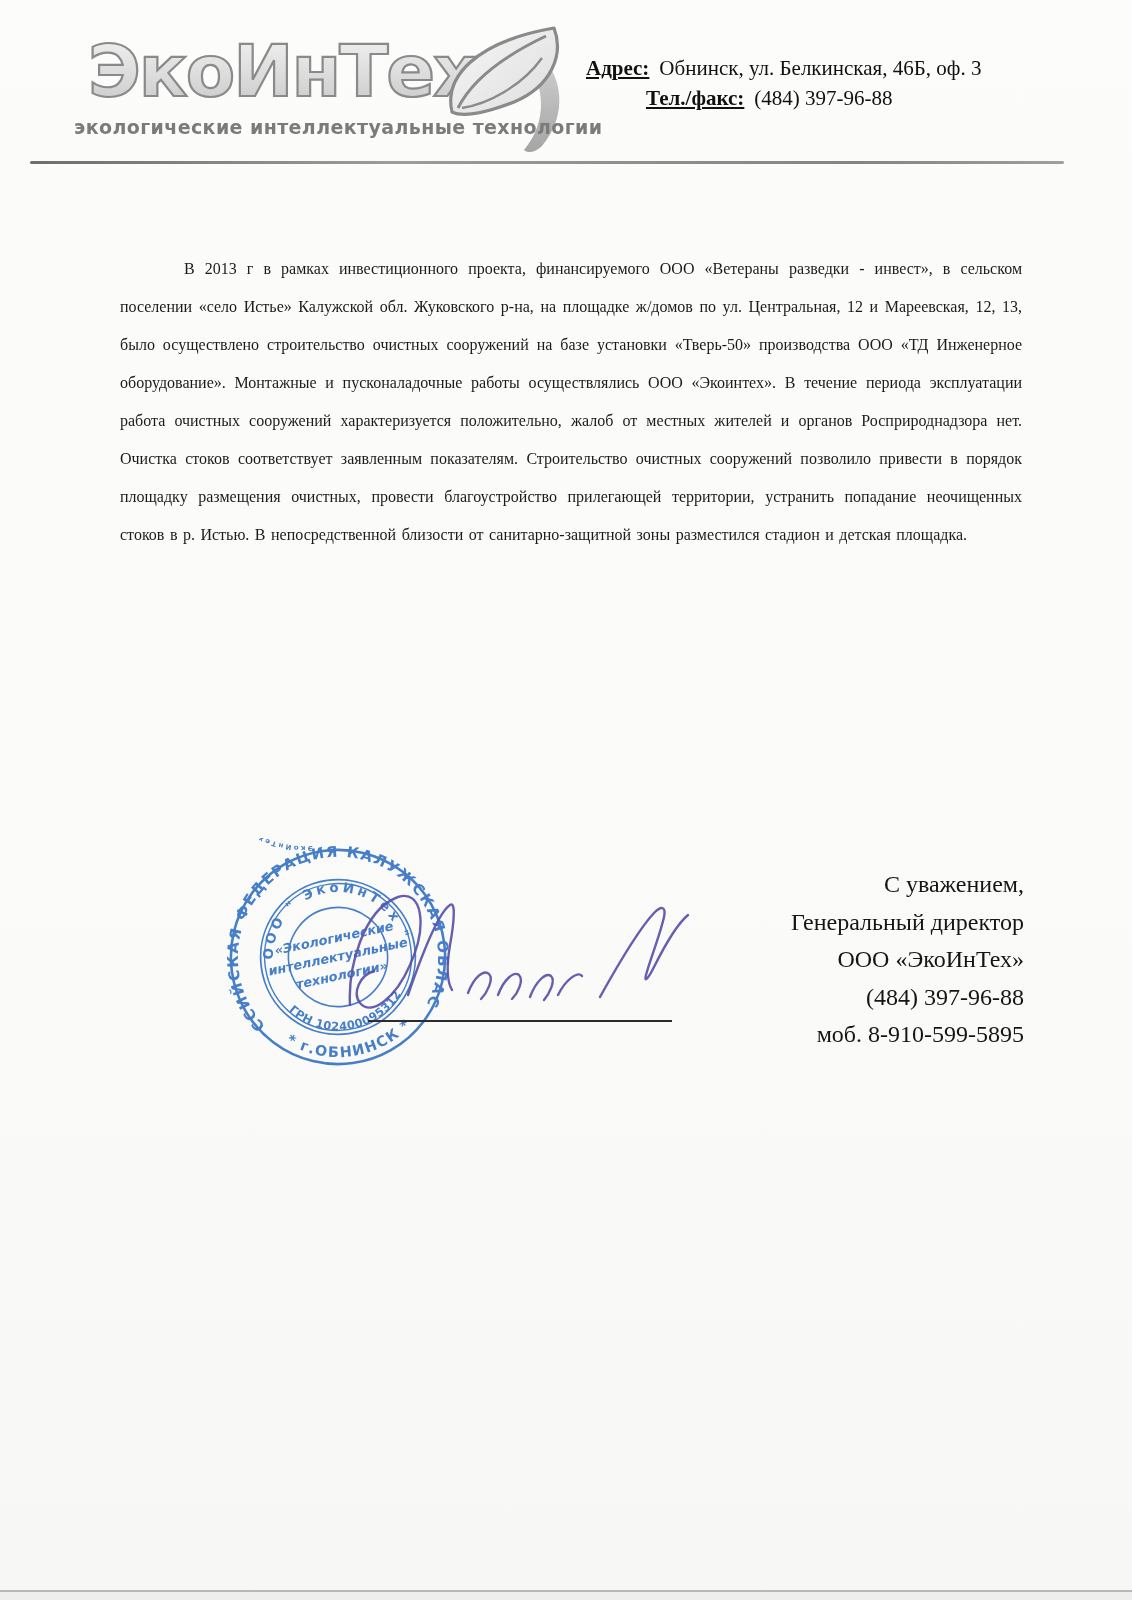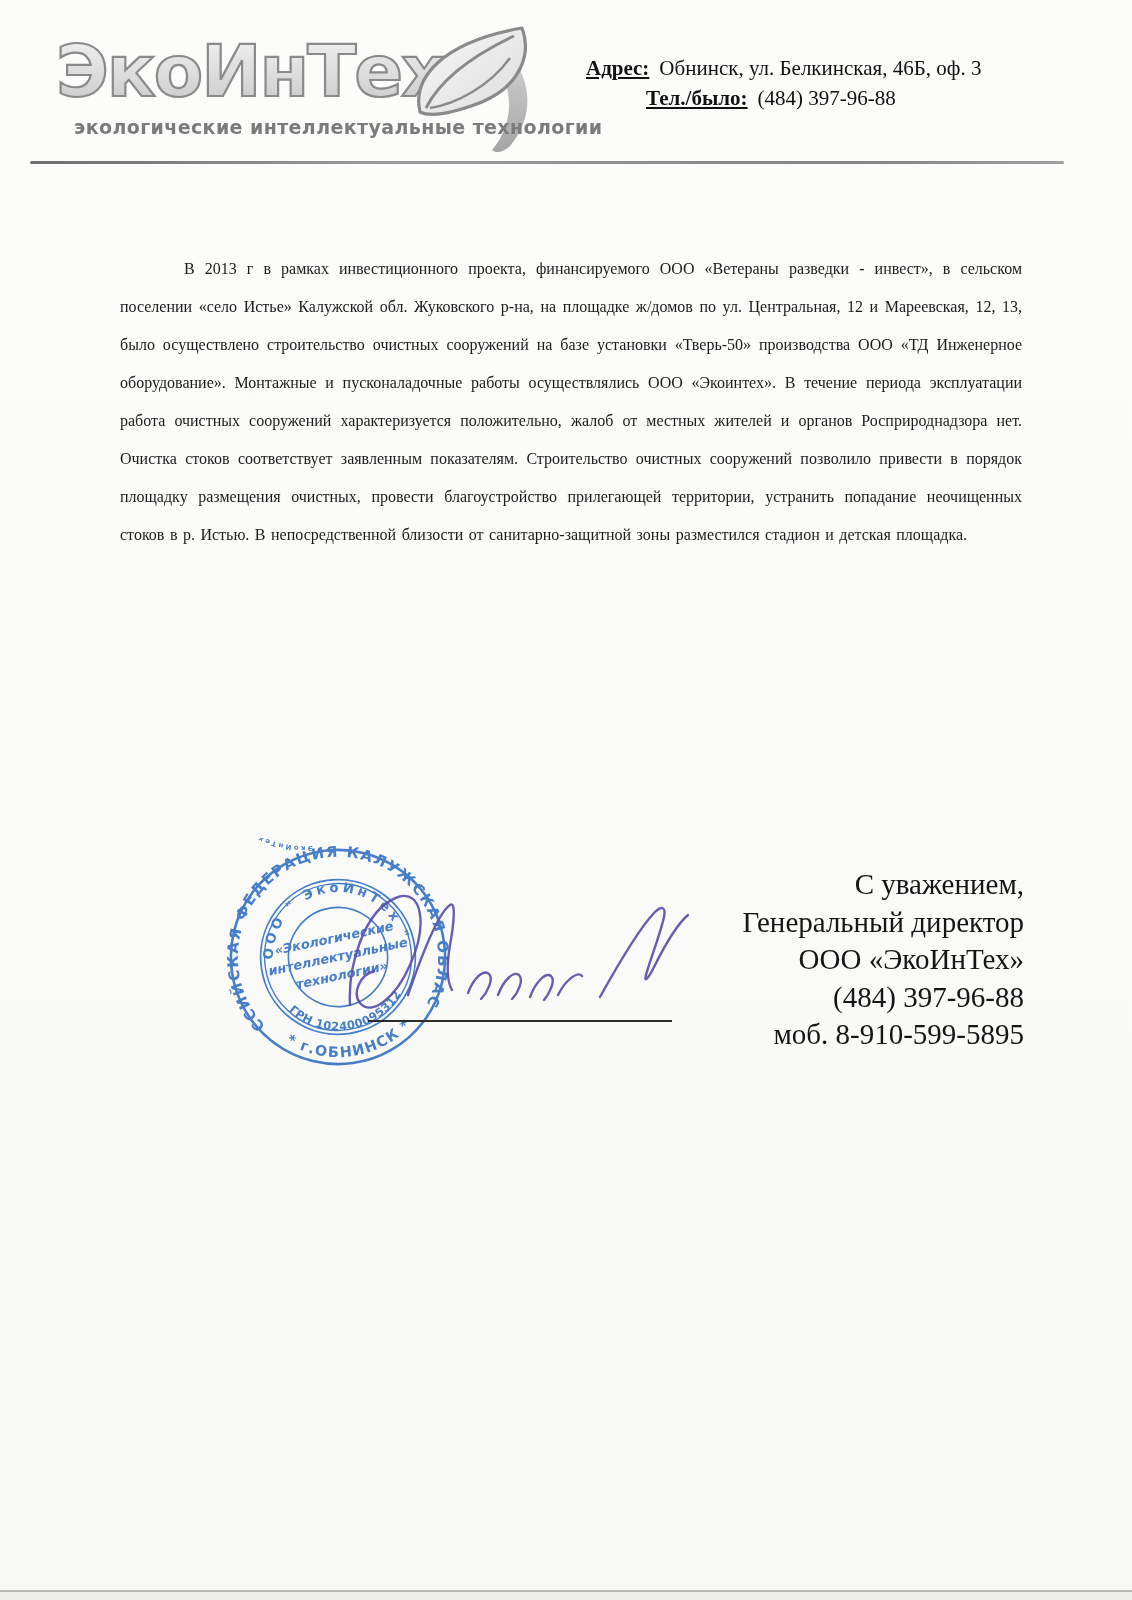--- a/index.html
+++ b/index.html
@@ -3,21 +3,21 @@
 <meta charset="utf-8">
 <style>
   html,body { margin:0; padding:0; background:#e9e9e9; }
   .page {
     position:relative; width:1132px; height:1600px; margin:0 auto;
     background:linear-gradient(180deg,#fcfcfb 0%, #fafaf8 60%, #f7f7f5 100%);
     font-family:"Liberation Serif", serif; color:#1c1c1c; overflow:hidden;
   }
 
   
-  .logo-wrap { position:absolute; left:52px; top:20px; width:510px; height:140px; }
+  .logo-wrap { position:absolute; left:84px; top:20px; width:510px; height:140px; }
   .tagline {
     position:absolute; left:74px; top:116px; width:470px;
     font-family:"DejaVu Sans", sans-serif; font-weight:bold;
     font-size:19px; color:#7b7b7b; letter-spacing:0.4px; white-space:nowrap;
   }
   .contact {
     position:absolute; left:586px; top:54px; width:444px;
     font-size:21px; line-height:29.5px; color:#111; white-space:nowrap;
   }
   .contact .row2 { padding-left:60px; }
@@ -32,21 +32,21 @@
   
   .letter-body {
     position:absolute; left:120px; top:250px; width:902px;
     font-size:16px; line-height:38px; text-align:justify;
     text-indent:64px; color:#1b1b1b; word-spacing:1.5px;
   }
 
   
   .closing {
     position:absolute; right:108px; top:866px; text-align:right;
-    font-size:29px; line-height:37.5px; color:#151515; white-space:nowrap;
+    font-size:24px; line-height:37.5px; color:#151515; white-space:nowrap;
   }
   .sig-rule { position:absolute; left:368px; top:1020px; width:304px; height:2px; background:#2c2c2c; }
 
   
   .stamp { position:absolute; left:219px; top:838px; width:238px; height:238px; opacity:0.88; }
   .stamp text { font-family:"DejaVu Sans", sans-serif; font-weight:bold; }
   .signature { position:absolute; left:290px; top:875px; width:420px; height:160px; }
 
   
   .scan-edge  { position:absolute; left:0; top:1590px; width:100%; height:2px; background:#a3a3a3; opacity:0.75; }
@@ -83,21 +83,21 @@
       </g>
     </svg>
   </div>
   <div class="tagline">экологические интеллектуальные технологии</div>
 
   <div class="contact">
     <div>
       <span class="lbl">Адрес:</span><span class="val">Обнинск, ул. Белкинская, 46Б, оф. 3</span>
     </div>
     <div class="row2">
-      <span class="lbl">Тел./было:</span><span class="val">(484) 397-96-88</span>
+      <span class="lbl">Тел./факс:</span><span class="val">(484) 397-96-88</span>
     </div>
   </div>
 
   <div class="rule"></div>
 
   <div class="letter-body">В 2013 г в рамках инвестиционного проекта, финансируемого ООО «Ветераны разведки - инвест», в сельском поселении «село Истье» Калужской обл. Жуковского р-на, на площадке ж/домов по ул. Центральная, 12 и Мареевская, 12, 13, было осуществлено строительство очистных сооружений на базе установки «Тверь-50» производства ООО «ТД Инженерное оборудование». Монтажные и пусконаладочные работы осуществлялись ООО «Экоинтех». В течение периода эксплуатации работа очистных сооружений характеризуется положительно, жалоб от местных жителей и органов Росприроднадзора нет. Очистка стоков соответствует заявленным показателям. Строительство очистных сооружений позволило привести в порядок площадку размещения очистных, провести благоустройство прилегающей территории, устранить попадание неочищенных стоков в р. Истью. В непосредственной близости от санитарно-защитной зоны разместился стадион и детская площадка.</div>
 
   <svg class="stamp" viewBox="-120 -120 240 240">
     <defs>
       <path id="mr" d="M -0.05,-114 A 114,114 0 1 1 0.05,-114"></path>

